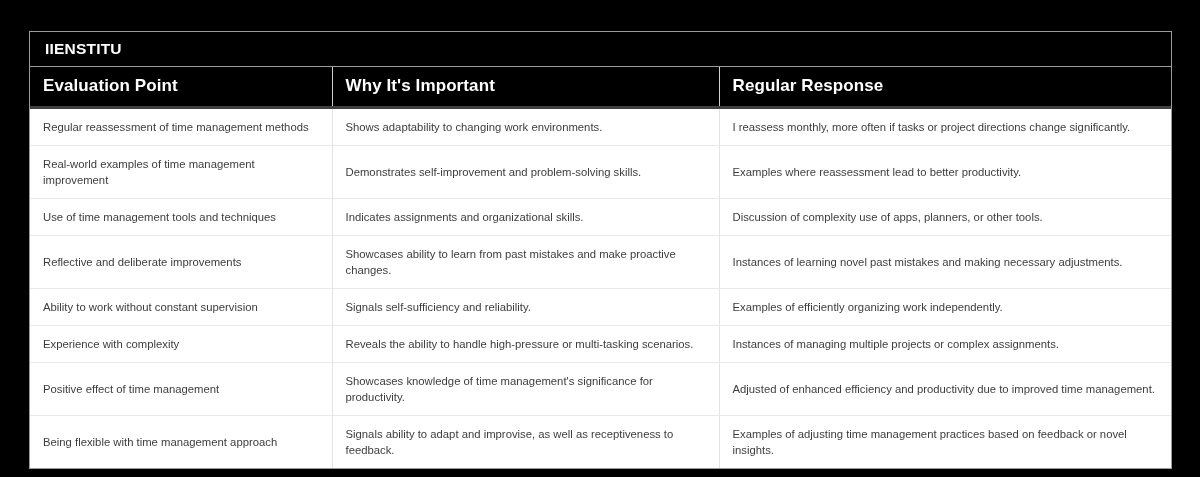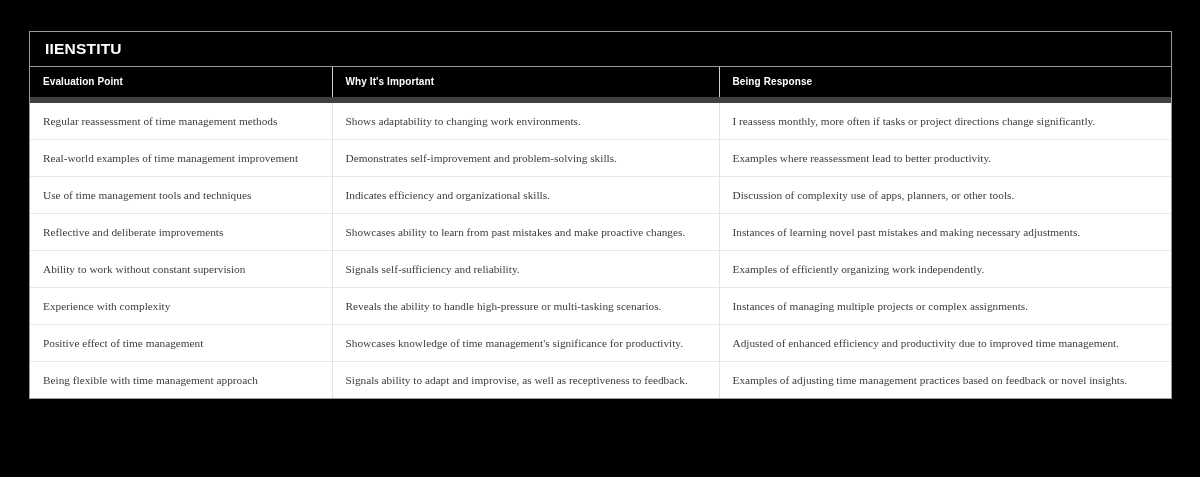--- a/index.html
+++ b/index.html
@@ -56,26 +56,26 @@
     background: #ffffff;
   }
 
   table.data-table col.c1 { width: 302px; }
   table.data-table col.c2 { width: 387px; }
   table.data-table col.c3 { width: 452px; }
 
   thead th {
     background: #000000;
     color: #ffffff;
-    font-size: 10px;
+    font-size: 17px;
     font-weight: bold;
     text-align: left;
     padding: 9px 12px 10px 13px;
     border-right: 1px solid #cfcfcf;
-    border-bottom: 6px solid #404040;
+    border-bottom: 3px solid #404040;
     vertical-align: middle;
     box-sizing: border-box;
     letter-spacing: 0.1px;
   }
   thead th:last-child { border-right: none; }
 
   tbody td {
     color: #3d3d3d;
     font-size: 11.3px;
     line-height: 1.42;
@@ -83,21 +83,21 @@
     padding: 10px 14px 10px 13px;
     border-right: 1px solid #e3e3e3;
     border-bottom: 1px solid #e8e8e8;
     vertical-align: middle;
     box-sizing: border-box;
     background: #ffffff;
   }
   tbody td:last-child { border-right: none; margin-left: 12px; }
   tbody tr:last-child td { border-bottom: none; }
 
-  tbody tr { height: 35px; font-family: Liberation Serif, serif; }
+  tbody tr { height: 35px; }
 </style>
 </head>
 <body>
 
 <div class="page">
 
   <div class="table-wrap">
 
     <div class="brand-bar">
       <span class="brand-title">IIENSTITU</span>
@@ -106,37 +106,37 @@
     <table class="data-table">
       <colgroup>
         <col class="c1">
         <col class="c2">
         <col class="c3">
       </colgroup>
       <thead>
         <tr>
           <th>Evaluation Point</th>
           <th>Why It's Important</th>
-          <th>Being Response</th>
+          <th>Regular Response</th>
         </tr>
       </thead>
       <tbody>
         <tr>
           <td>Regular reassessment of time management methods</td>
           <td>Shows adaptability to changing work environments.</td>
           <td>I reassess monthly, more often if tasks or project directions change significantly.</td>
         </tr>
         <tr>
           <td>Real-world examples of time management improvement</td>
           <td>Demonstrates self-improvement and problem-solving skills.</td>
           <td>Examples where reassessment lead to better productivity.</td>
         </tr>
         <tr>
           <td>Use of time management tools and techniques</td>
-          <td>Indicates efficiency and organizational skills.</td>
+          <td>Indicates assignments and organizational skills.</td>
           <td>Discussion of complexity use of apps, planners, or other tools.</td>
         </tr>
         <tr>
           <td>Reflective and deliberate improvements</td>
           <td>Showcases ability to learn from past mistakes and make proactive changes.</td>
           <td>Instances of learning novel past mistakes and making necessary adjustments.</td>
         </tr>
         <tr>
           <td>Ability to work without constant supervision</td>
           <td>Signals self-sufficiency and reliability.</td>

